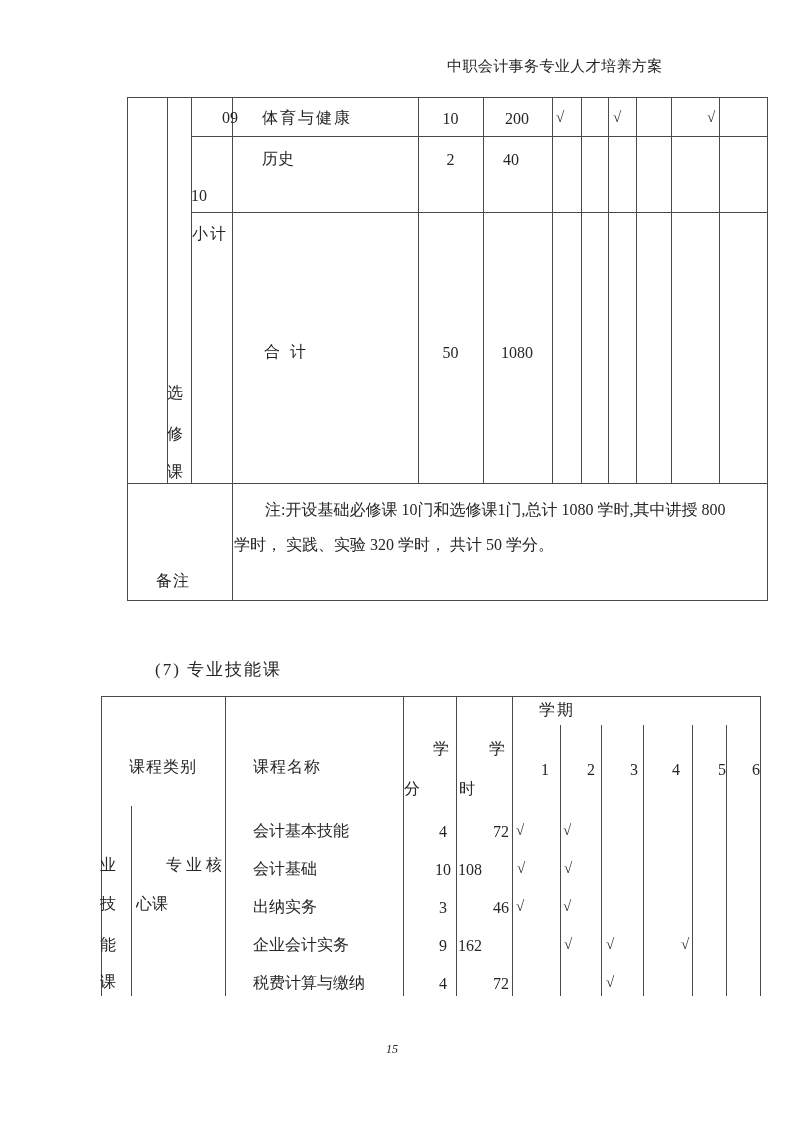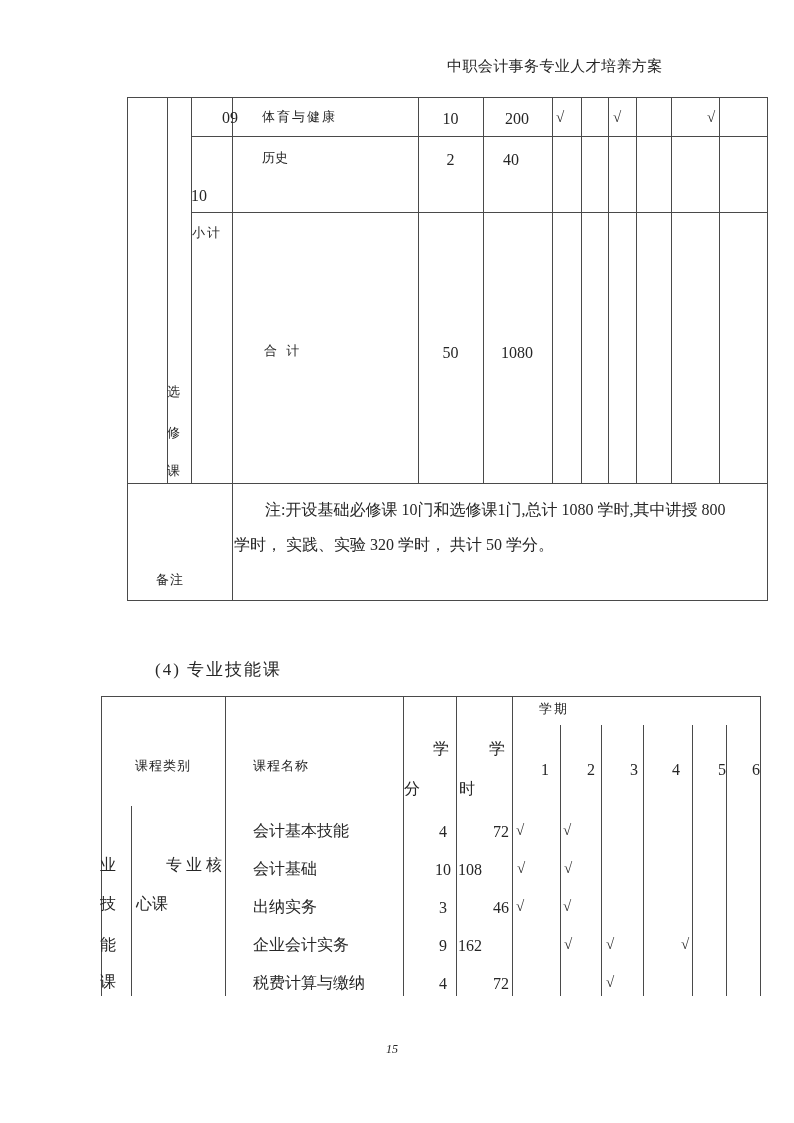--- a/index.html
+++ b/index.html
@@ -5,21 +5,21 @@
   html,body{margin:0;padding:0;background:#ffffff;}
   #page{
     position:relative;
     width:794px;height:1123px;
     background:#ffffff;
     overflow:hidden;
     font-family:"Liberation Serif","DejaVu Serif",serif;
     color:#262626;
   }
   .t{position:absolute;white-space:pre;line-height:1;color:#262626;}
-  .cjk{font-size:13px;}
+  .cjk{font-size:16px;}
   .cjk16{font-size:16px;}
   .num{font-size:16px;font-family:"Liberation Serif",serif;}
   .chk{font-size:15px;color:#2f2f2f;}
   .hl{position:absolute;height:1px;background:#4a4a4a;}
   .vl{position:absolute;width:1px;background:#4a4a4a;}
   .ctr{text-align:center;}
   .rt{text-align:right;}
 </style>
 </head>
 <body>
@@ -78,21 +78,21 @@
       <span class="t num ctr" style="left:483px;top:345px;width:68px;">1080</span>
     </div>
 
     <div>
       <span class="t cjk" style="left:156px;top:573px;letter-spacing:1px;">备注</span>
       <span class="t" style="left:265px;top:502px;font-size:16px;">注:开设基础必修课 10门和选修课1门,总计 1080 学时,其中讲授 800</span>
       <span class="t" style="left:234px;top:537px;font-size:16px;">学时， 实践、实验 320 学时， 共计 50 学分。</span>
     </div>
   </div>
 
-  <span class="t" style="left:155px;top:661px;font-size:17px;letter-spacing:2px;">(4) 专业技能课</span>
+  <span class="t" style="left:155px;top:661px;font-size:17px;letter-spacing:2px;">(7) 专业技能课</span>
 
   <div>
 
     <div class="hl" style="left:101px;top:696px;width:660px;"></div>
 
     <div class="vl" style="left:101px;top:696px;height:300px;"></div>
     <div class="vl" style="left:131px;top:806px;height:190px;"></div>
     <div class="vl" style="left:225px;top:696px;height:300px;"></div>
     <div class="vl" style="left:403px;top:696px;height:300px;"></div>
     <div class="vl" style="left:456px;top:696px;height:300px;"></div>

